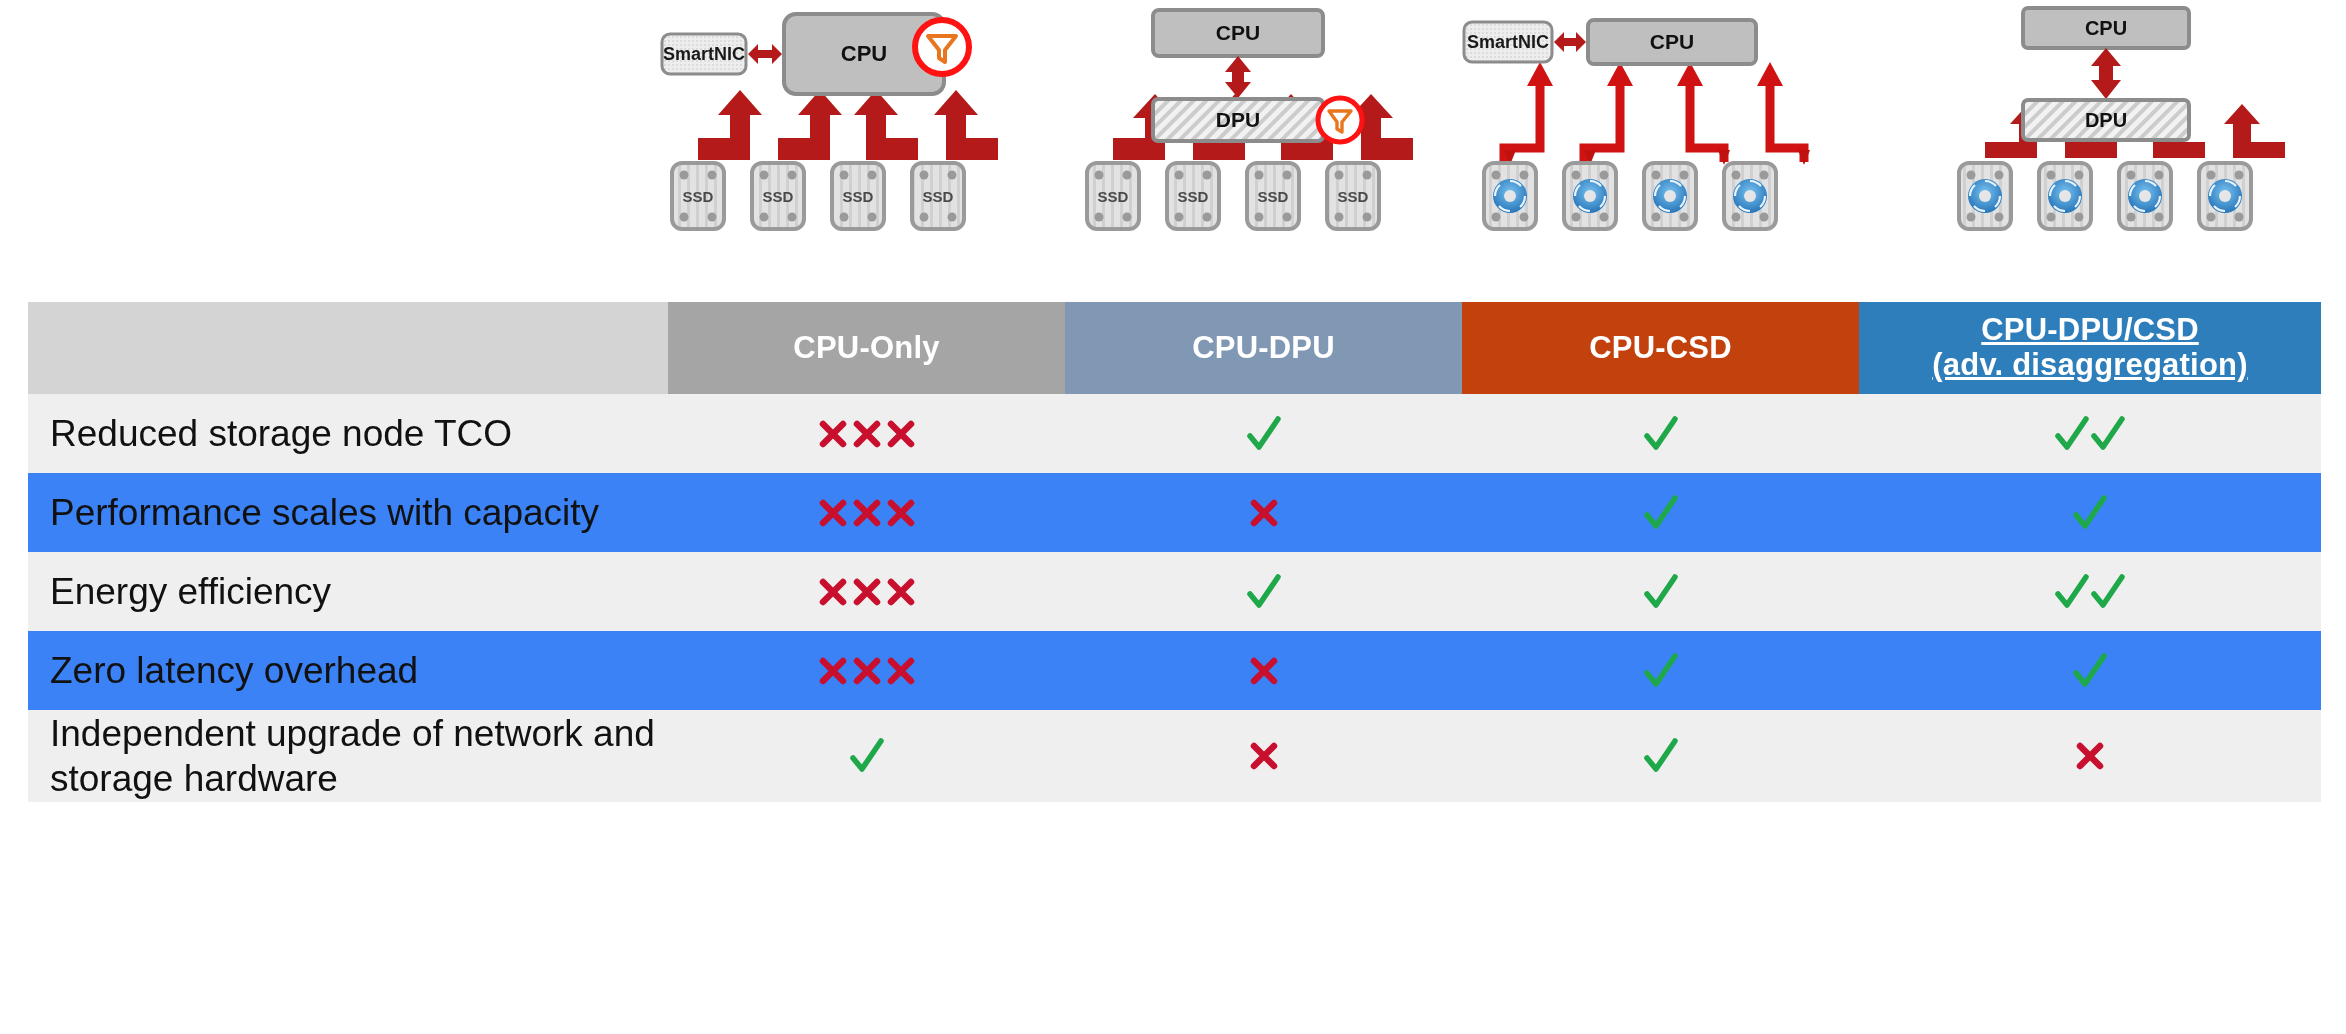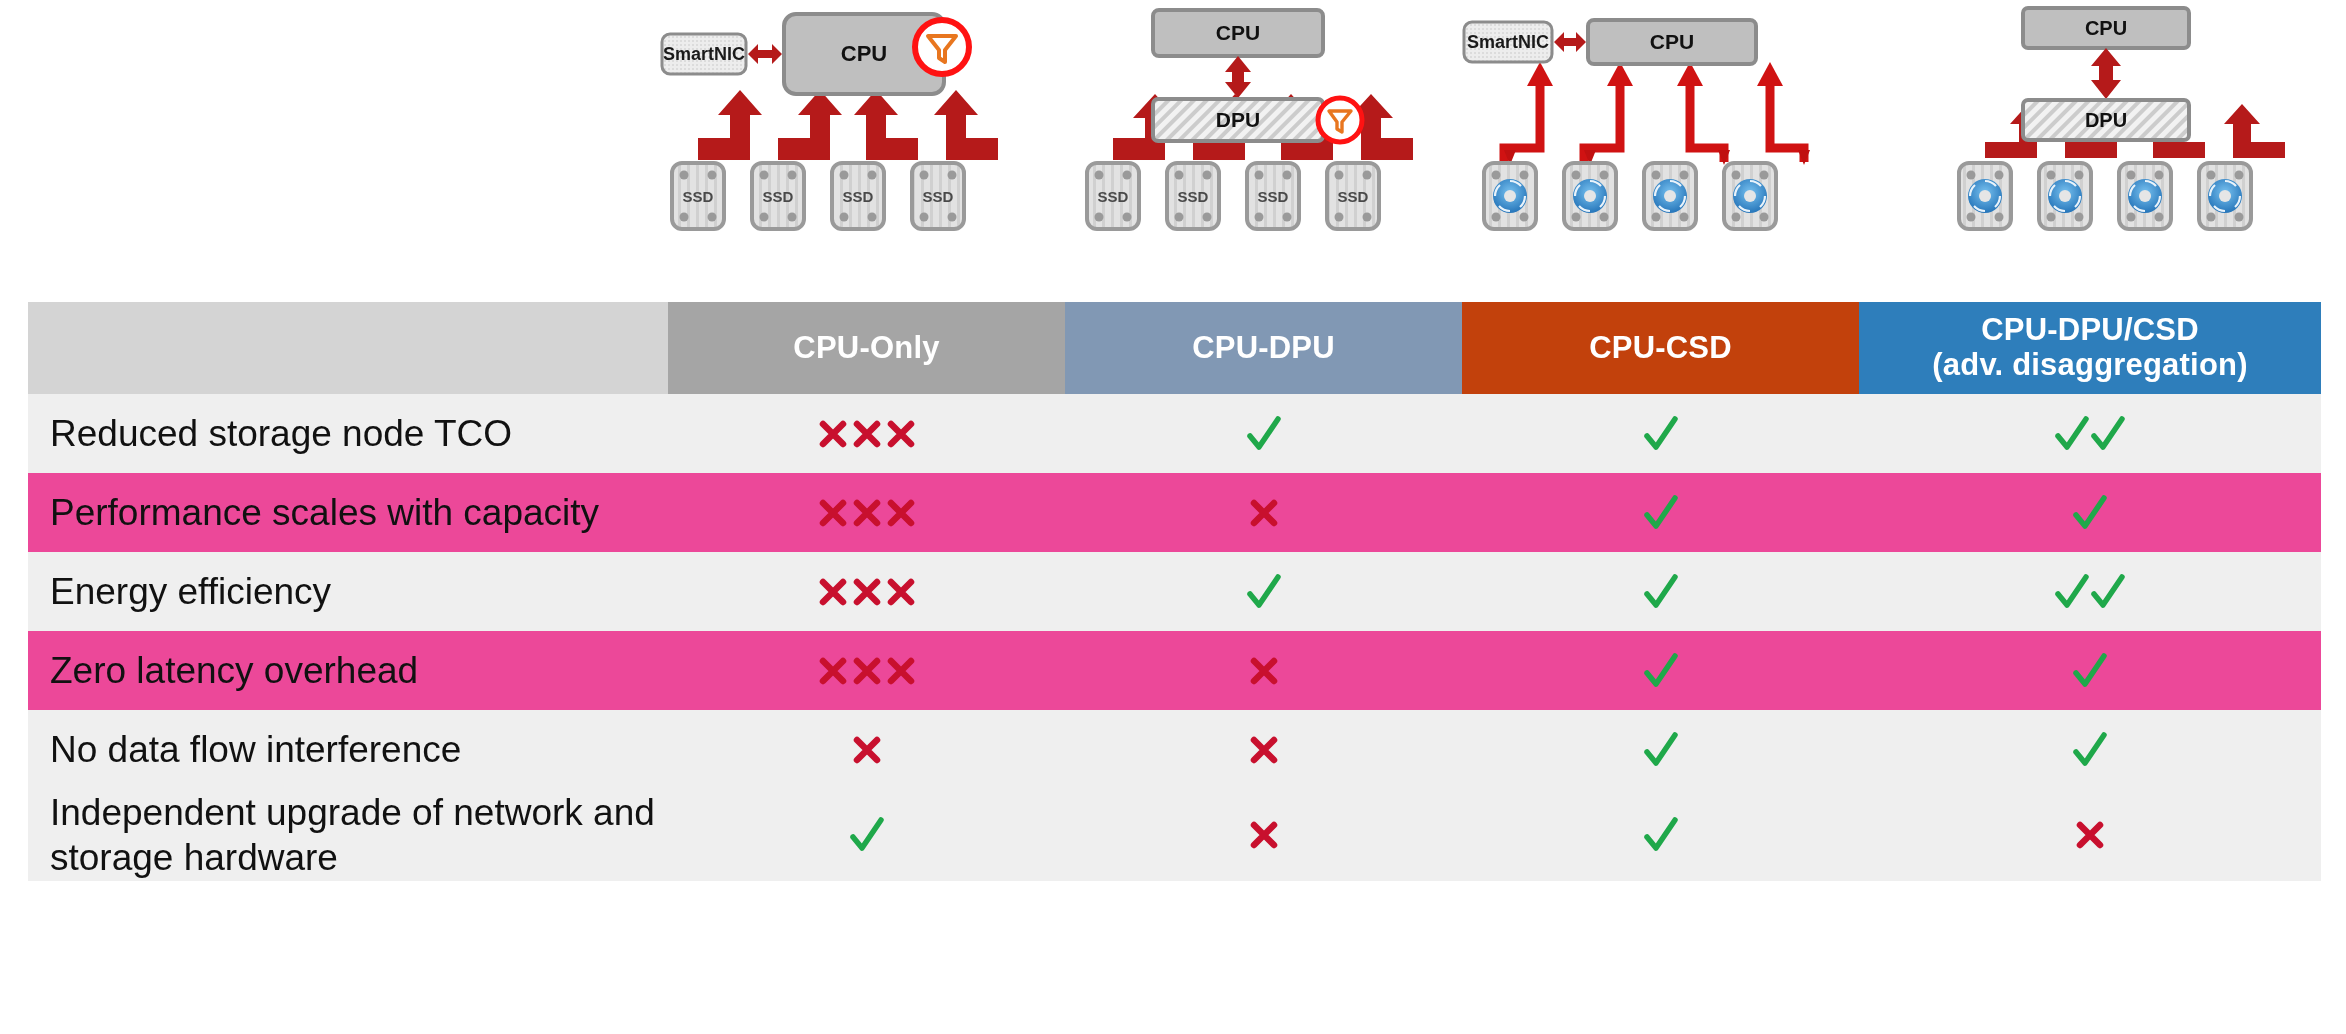--- a/index.html
+++ b/index.html
@@ -52,24 +52,24 @@
     color: #ffffff;
     font-weight: bold;
     font-size: 31px;
     line-height: 1.12;
     letter-spacing: .2px;
   }
   .hdr-blank { background: #d4d4d4; }
   .hdr-cpu-only { background: #a5a5a5; }
   .hdr-cpu-dpu { background: #8198b4; }
   .hdr-cpu-csd { background: #c2410c; }
-  .hdr-cpu-dpu-csd { background: #2e7ebb; }
+  .hdr-cpu-dpu-csd { background: #2e7ebb; text-decoration: underline; }
 
   .row-odd td { background: #efefef; }
-  .row-even td { background: #ec4899; }
+  .row-even td { background: #3b82f6; }
 
   .body-row td {
     height: 79px;
     border-top: 2px solid #bfbfbf;
     border-bottom: 2px solid #bfbfbf;
   }
   .body-row.tall td { height: 92px; }
 
   .cell-label {
     text-align: left;
@@ -591,35 +591,20 @@
         <td class="cell-mark"><span class="mk"><svg width="32" height="40" viewBox="0 0 32 40">
               <path d="M6 10 L26 30 M26 10 L6 30" fill="none" stroke="#c8102e" stroke-width="6.5" stroke-linecap="round"></path>
             </svg></span></td>
         <td class="cell-mark"><span class="mk"><svg width="34" height="40" viewBox="0 0 34 40">
               <path d="M3 22 L12 33 L31 5" fill="none" stroke="#1fa84a" stroke-width="5.5" stroke-linecap="round" stroke-linejoin="round"></path>
             </svg></span></td>
         <td class="cell-mark last"><span class="mk"><svg width="34" height="40" viewBox="0 0 34 40">
               <path d="M3 22 L12 33 L31 5" fill="none" stroke="#1fa84a" stroke-width="5.5" stroke-linecap="round" stroke-linejoin="round"></path>
             </svg></span></td>
       </tr>
-      <tr class="body-row row-odd">
-        <td class="cell-label">No data flow interference</td>
-        <td class="cell-mark"><span class="mk"><svg width="32" height="40" viewBox="0 0 32 40">
-              <path d="M6 10 L26 30 M26 10 L6 30" fill="none" stroke="#c8102e" stroke-width="6.5" stroke-linecap="round"></path>
-            </svg></span></td>
-        <td class="cell-mark"><span class="mk"><svg width="32" height="40" viewBox="0 0 32 40">
-              <path d="M6 10 L26 30 M26 10 L6 30" fill="none" stroke="#c8102e" stroke-width="6.5" stroke-linecap="round"></path>
-            </svg></span></td>
-        <td class="cell-mark"><span class="mk"><svg width="34" height="40" viewBox="0 0 34 40">
-              <path d="M3 22 L12 33 L31 5" fill="none" stroke="#1fa84a" stroke-width="5.5" stroke-linecap="round" stroke-linejoin="round"></path>
-            </svg></span></td>
-        <td class="cell-mark last"><span class="mk"><svg width="34" height="40" viewBox="0 0 34 40">
-              <path d="M3 22 L12 33 L31 5" fill="none" stroke="#1fa84a" stroke-width="5.5" stroke-linecap="round" stroke-linejoin="round"></path>
-            </svg></span></td>
-      </tr>
       <tr class="body-row row-odd tall">
         <td class="cell-label">Independent upgrade of network and storage hardware</td>
         <td class="cell-mark"><span class="mk"><svg width="34" height="40" viewBox="0 0 34 40">
               <path d="M3 22 L12 33 L31 5" fill="none" stroke="#1fa84a" stroke-width="5.5" stroke-linecap="round" stroke-linejoin="round"></path>
             </svg></span></td>
         <td class="cell-mark"><span class="mk"><svg width="32" height="40" viewBox="0 0 32 40">
               <path d="M6 10 L26 30 M26 10 L6 30" fill="none" stroke="#c8102e" stroke-width="6.5" stroke-linecap="round"></path>
             </svg></span></td>
         <td class="cell-mark"><span class="mk"><svg width="34" height="40" viewBox="0 0 34 40">
               <path d="M3 22 L12 33 L31 5" fill="none" stroke="#1fa84a" stroke-width="5.5" stroke-linecap="round" stroke-linejoin="round"></path>

